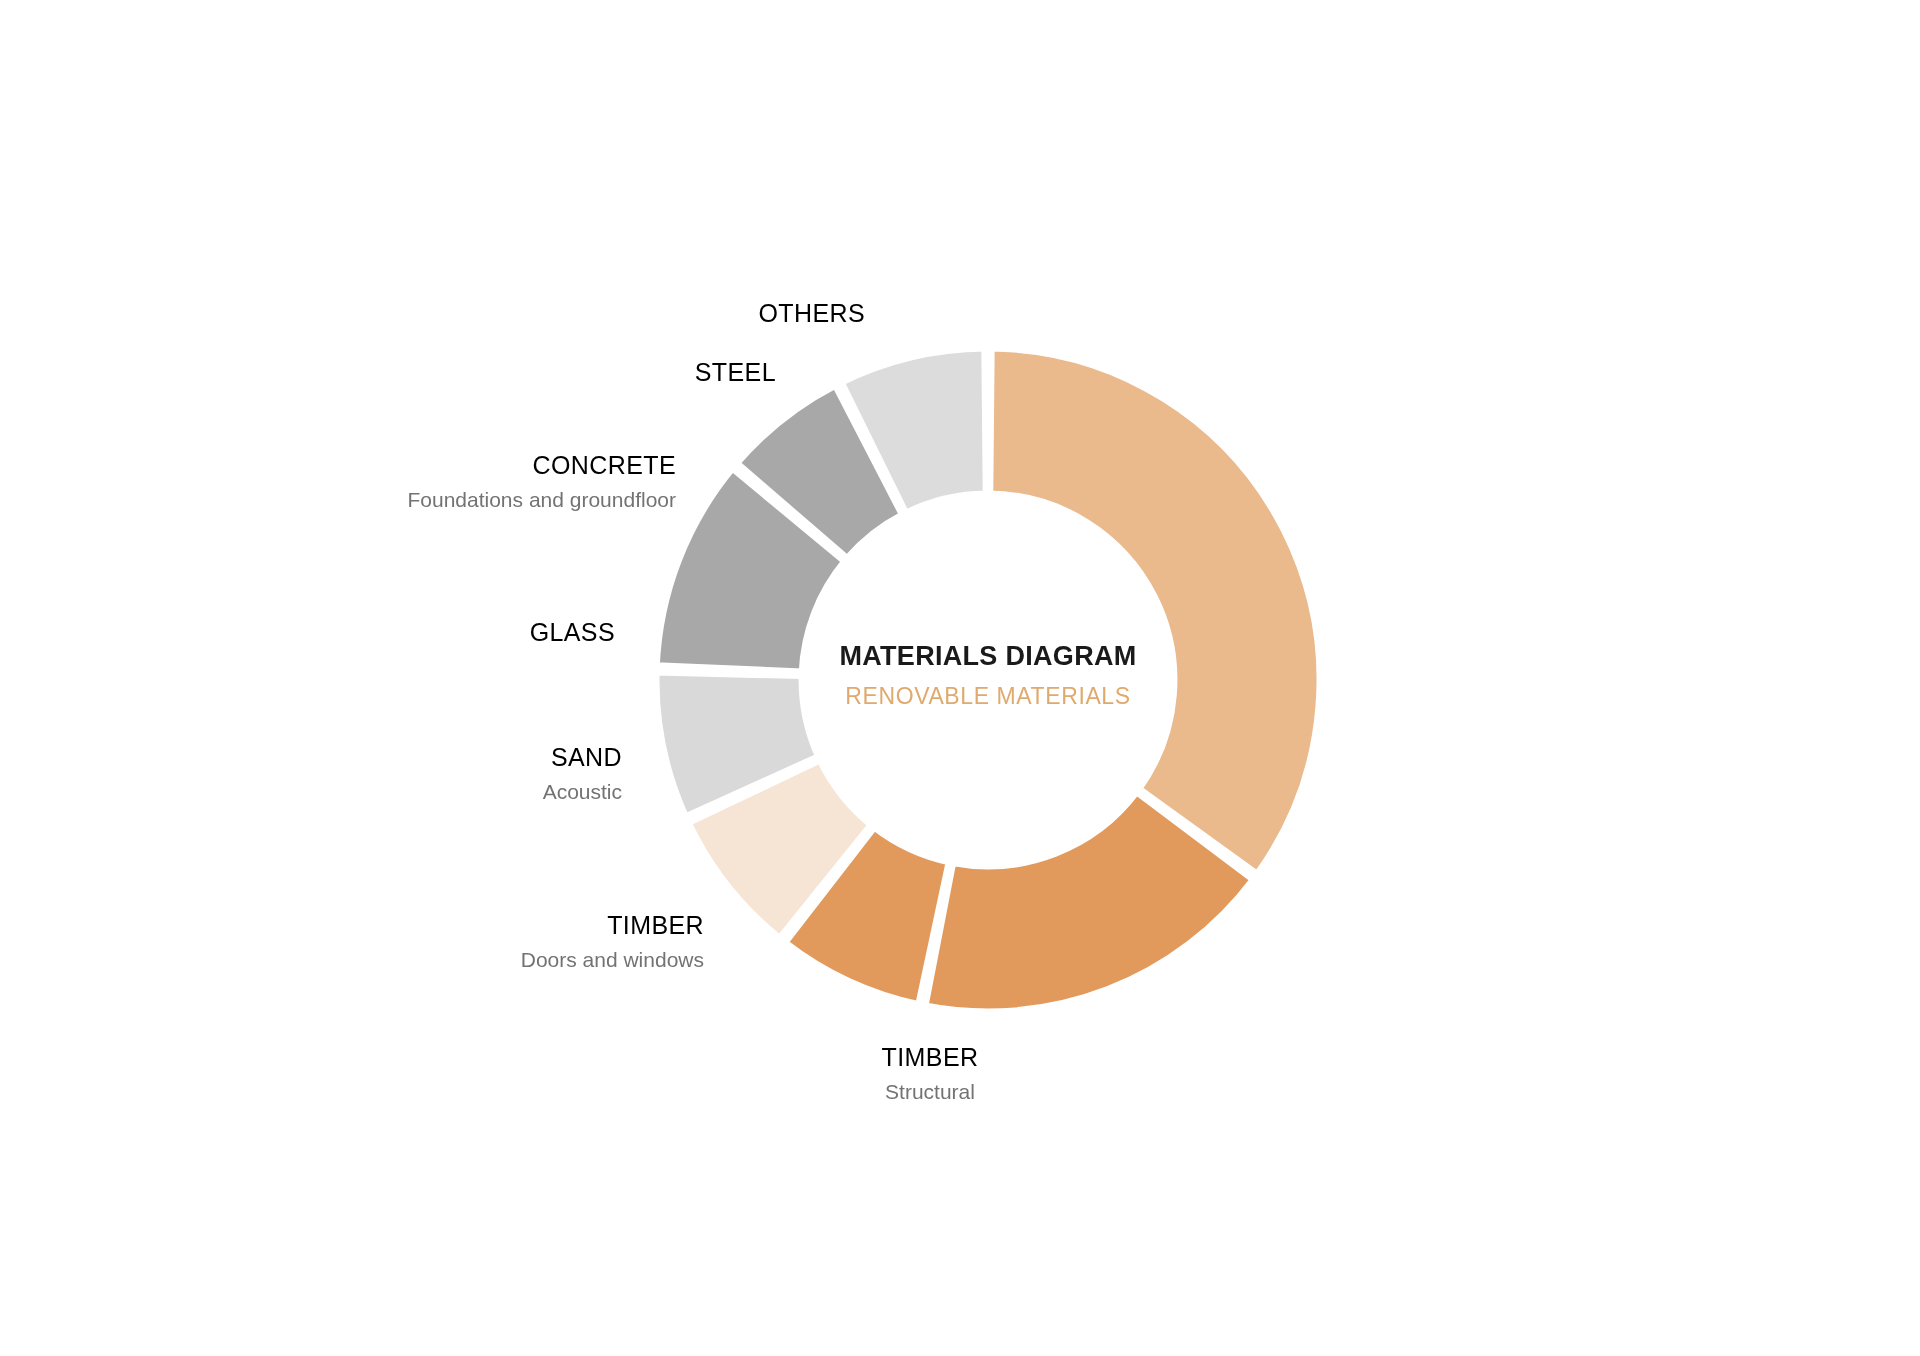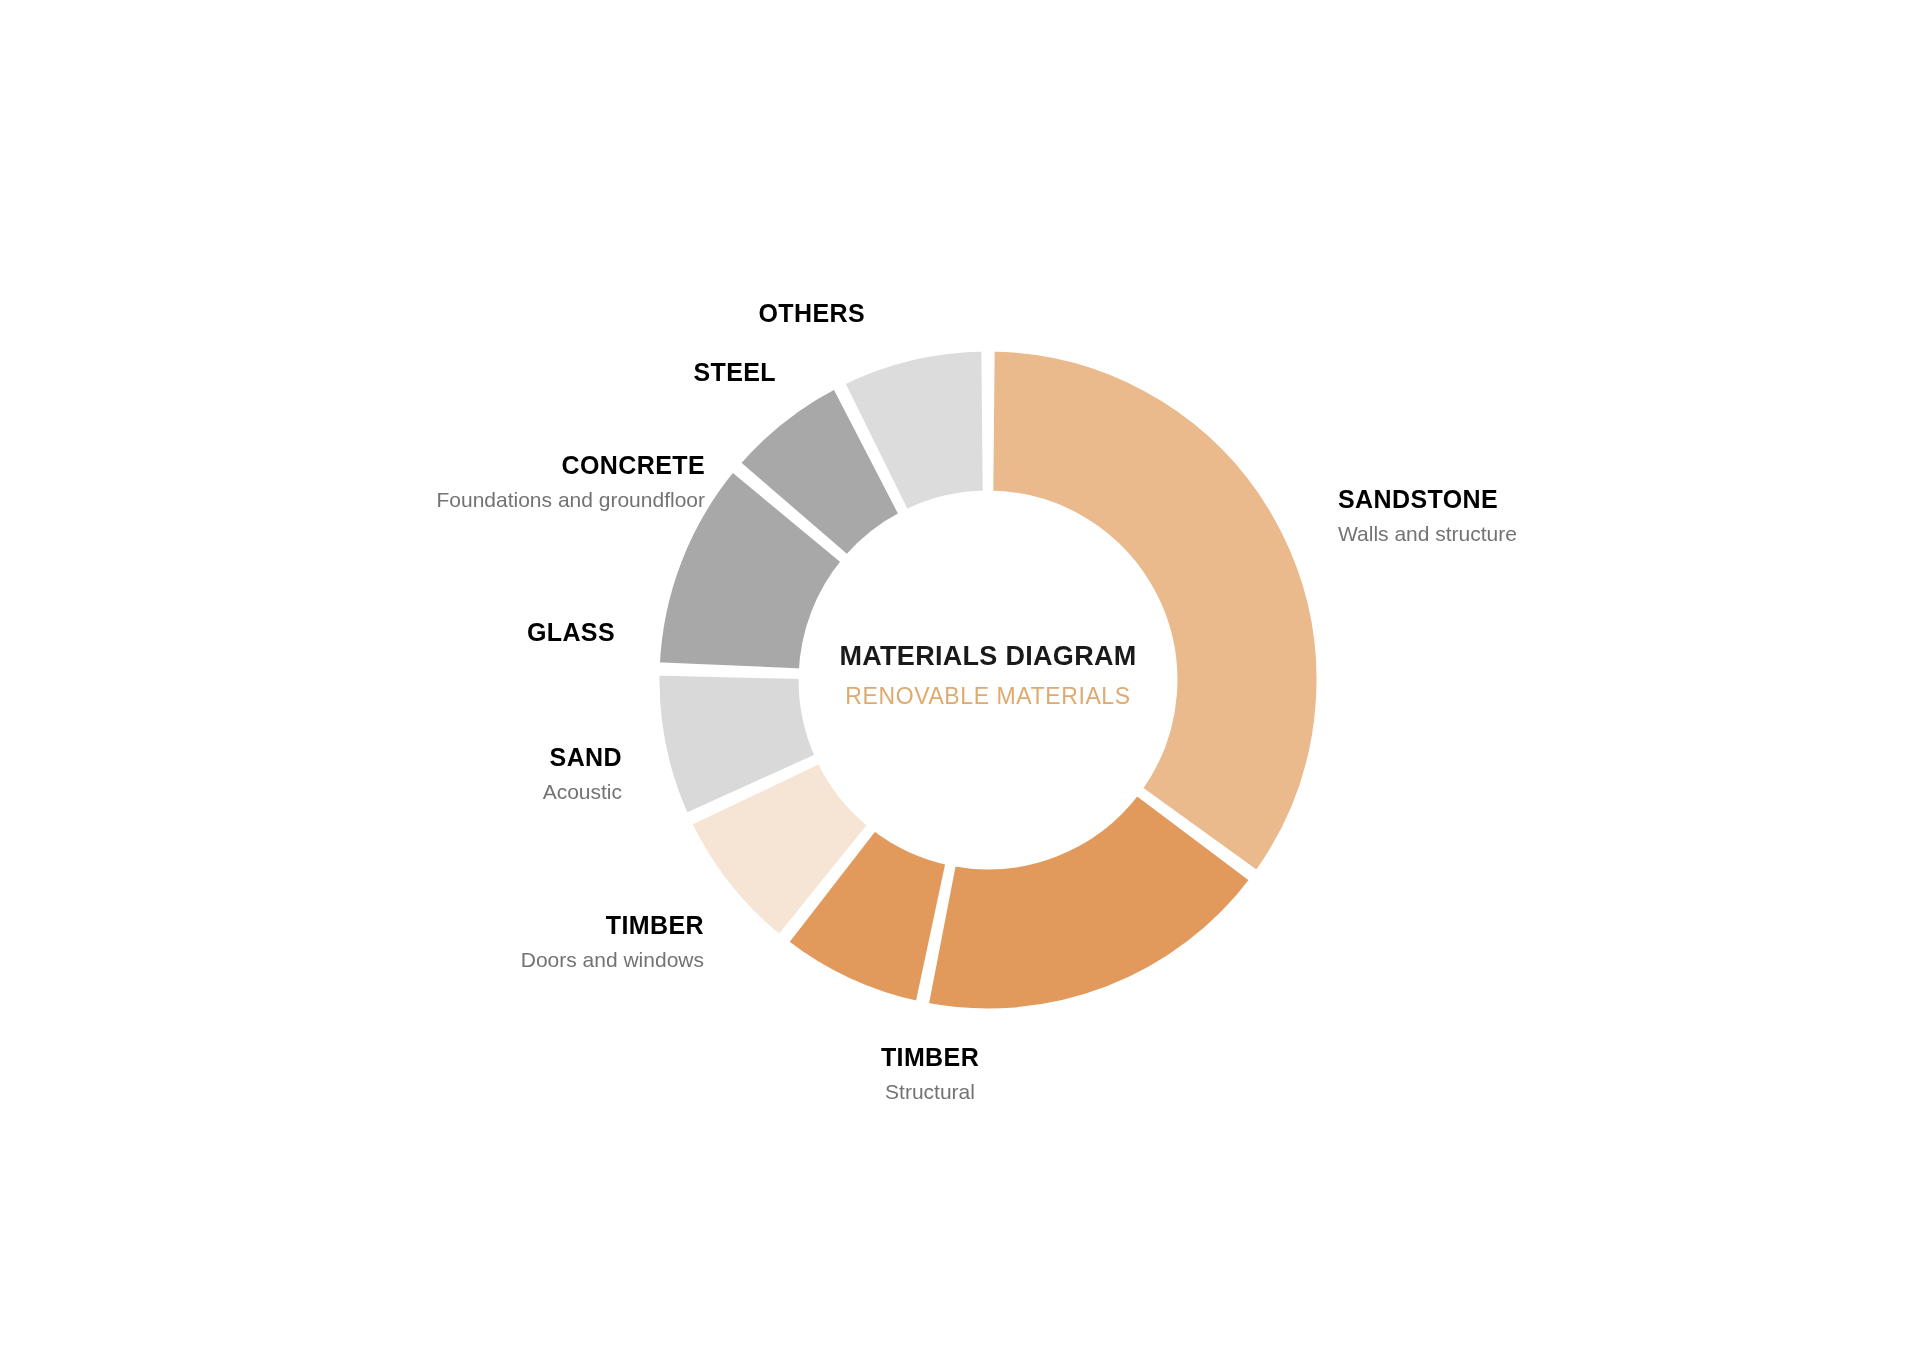--- a/index.html
+++ b/index.html
@@ -39,21 +39,21 @@
     font-weight: normal;
     fill: #e0a96d;
     letter-spacing: 0.6px;
   }
   .label-block {
     position: absolute;
     white-space: nowrap;
   }
   .label-title {
     font-size: 25px;
-    font-weight: bold;
+    font-weight: normal;
     color: #000000;
     letter-spacing: 0.4px;
     line-height: 1.15;
   }
   .label-sub {
     font-size: 21px;
     font-weight: normal;
     color: #737373;
     line-height: 1.3;
     margin-top: 6px;
@@ -84,24 +84,20 @@
 
       <path d="M 841.12 382.26 A 332 332 0 0 1 984.81 348.02 L 986.22 494.09 A 185.92000000000002 185.92000000000002 0 0 0 905.74 513.27 Z" fill="#dcdcdc" stroke="#ffffff" stroke-width="7"></path>
     </g>
 
     <g>
       <text class="center-title" x="988" y="665" text-anchor="middle">MATERIALS DIAGRAM</text>
       <text class="center-sub" x="988" y="704" text-anchor="middle">RENOVABLE MATERIALS</text>
     </g>
   </svg>
 
-  <div class="label-block align-left" style="left:1338px; top:485px;">
-    <div class="label-title">SANDSTONE</div>
-    <div class="label-sub">Walls and structure</div>
-  </div>
 
   <div class="label-block" style="left:930px; top:1043px; transform:translateX(-50%); text-align:center;">
     <div class="label-title">TIMBER</div>
     <div class="label-sub">Structural</div>
   </div>
 
   <div class="label-block align-right" style="right:1216px; top:911px;">
     <div class="label-title">TIMBER</div>
     <div class="label-sub">Doors and windows</div>
   </div>
@@ -109,21 +105,21 @@
   <div class="label-block align-right" style="right:1298px; top:736px;margin-top:7px;">
     <div class="label-title">SAND</div>
     <div class="label-sub">Acoustic</div>
   </div>
 
   <div class="label-block align-right" style="right:1305px; top:618px;margin-left:30px;">
     <div class="label-title">GLASS</div>
     <div class="label-sub"></div>
   </div>
 
-  <div class="label-block align-right" style="right:1215px; top:451px;">
+  <div class="label-block align-right" style="right:1244px; top:451px;">
     <div class="label-title">CONCRETE</div>
     <div class="label-sub">Foundations and groundfloor</div>
   </div>
 
   <div class="label-block align-right" style="right:1144px; top:358px;margin-left:48px;">
     <div class="label-title">STEEL</div>
     <div class="label-sub"></div>
   </div>
 
   <div class="label-block align-right" style="right:1055px; top:299px;">

